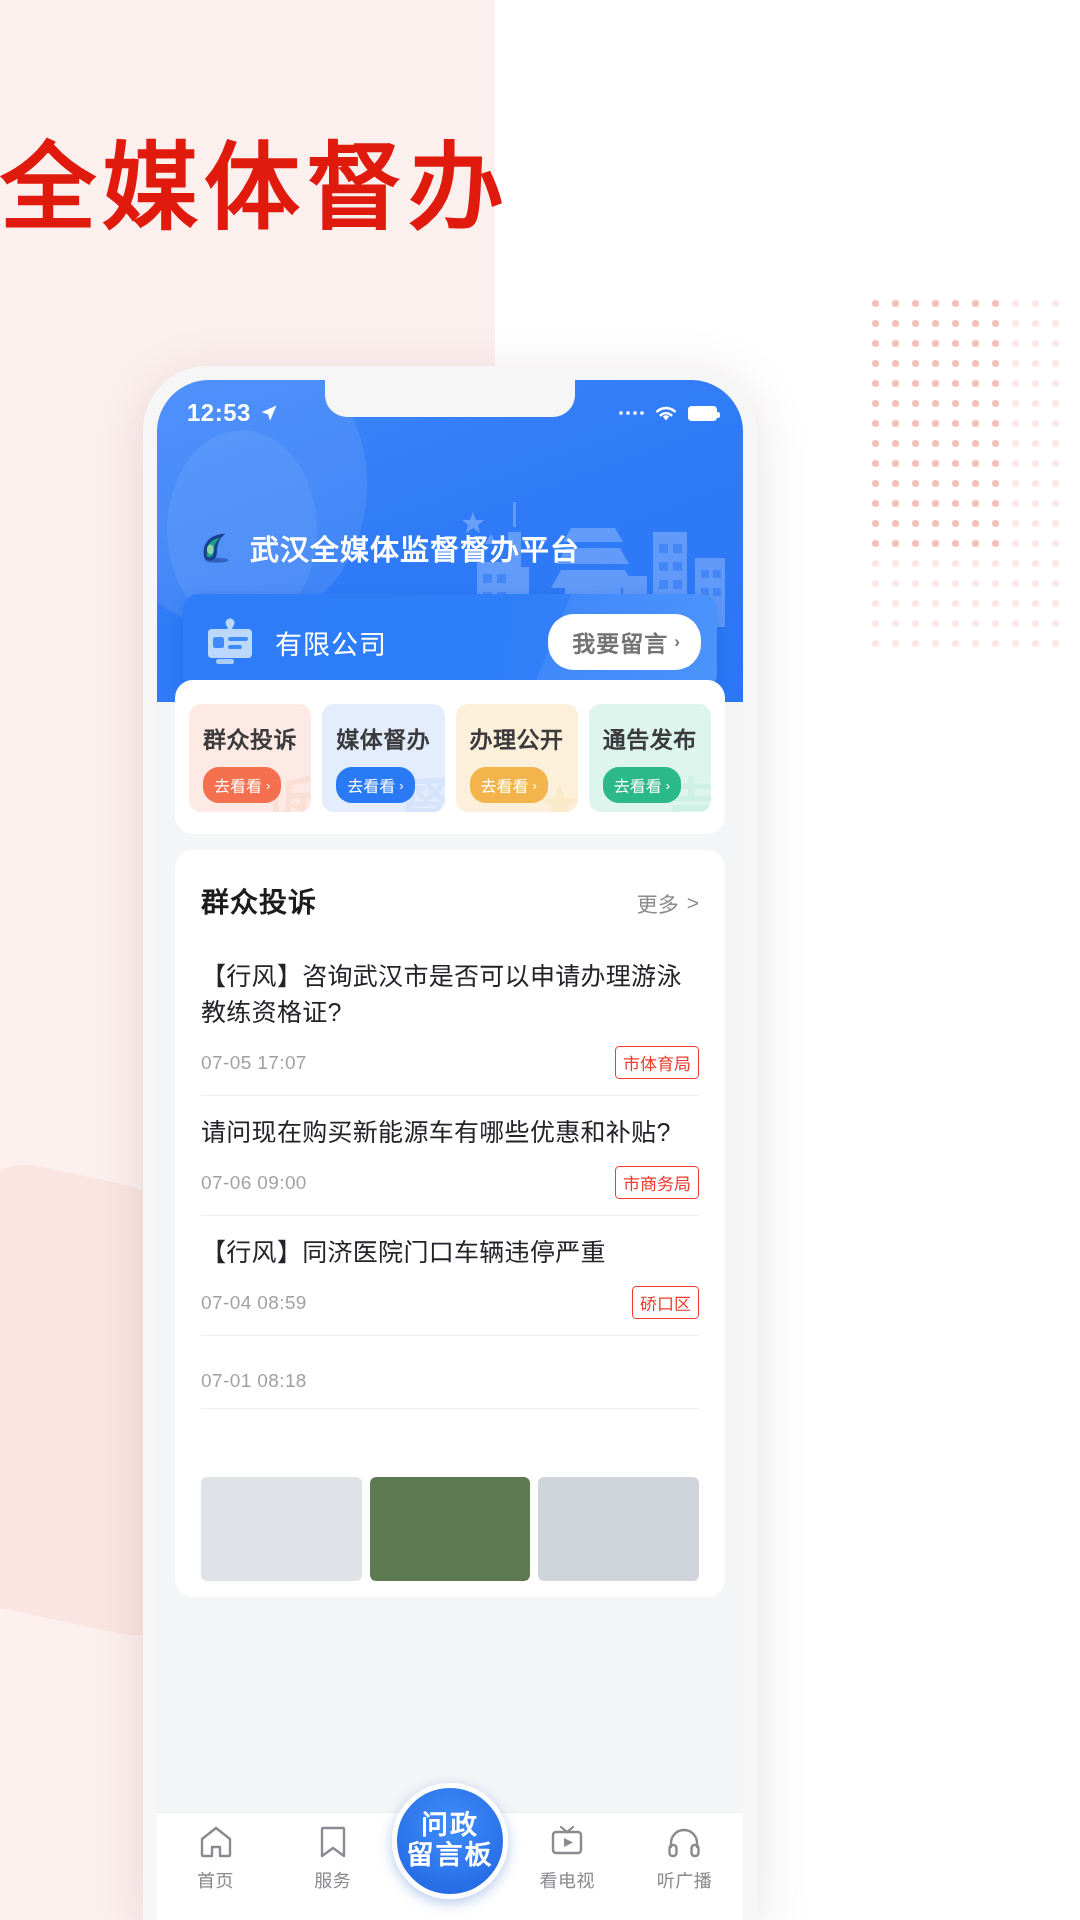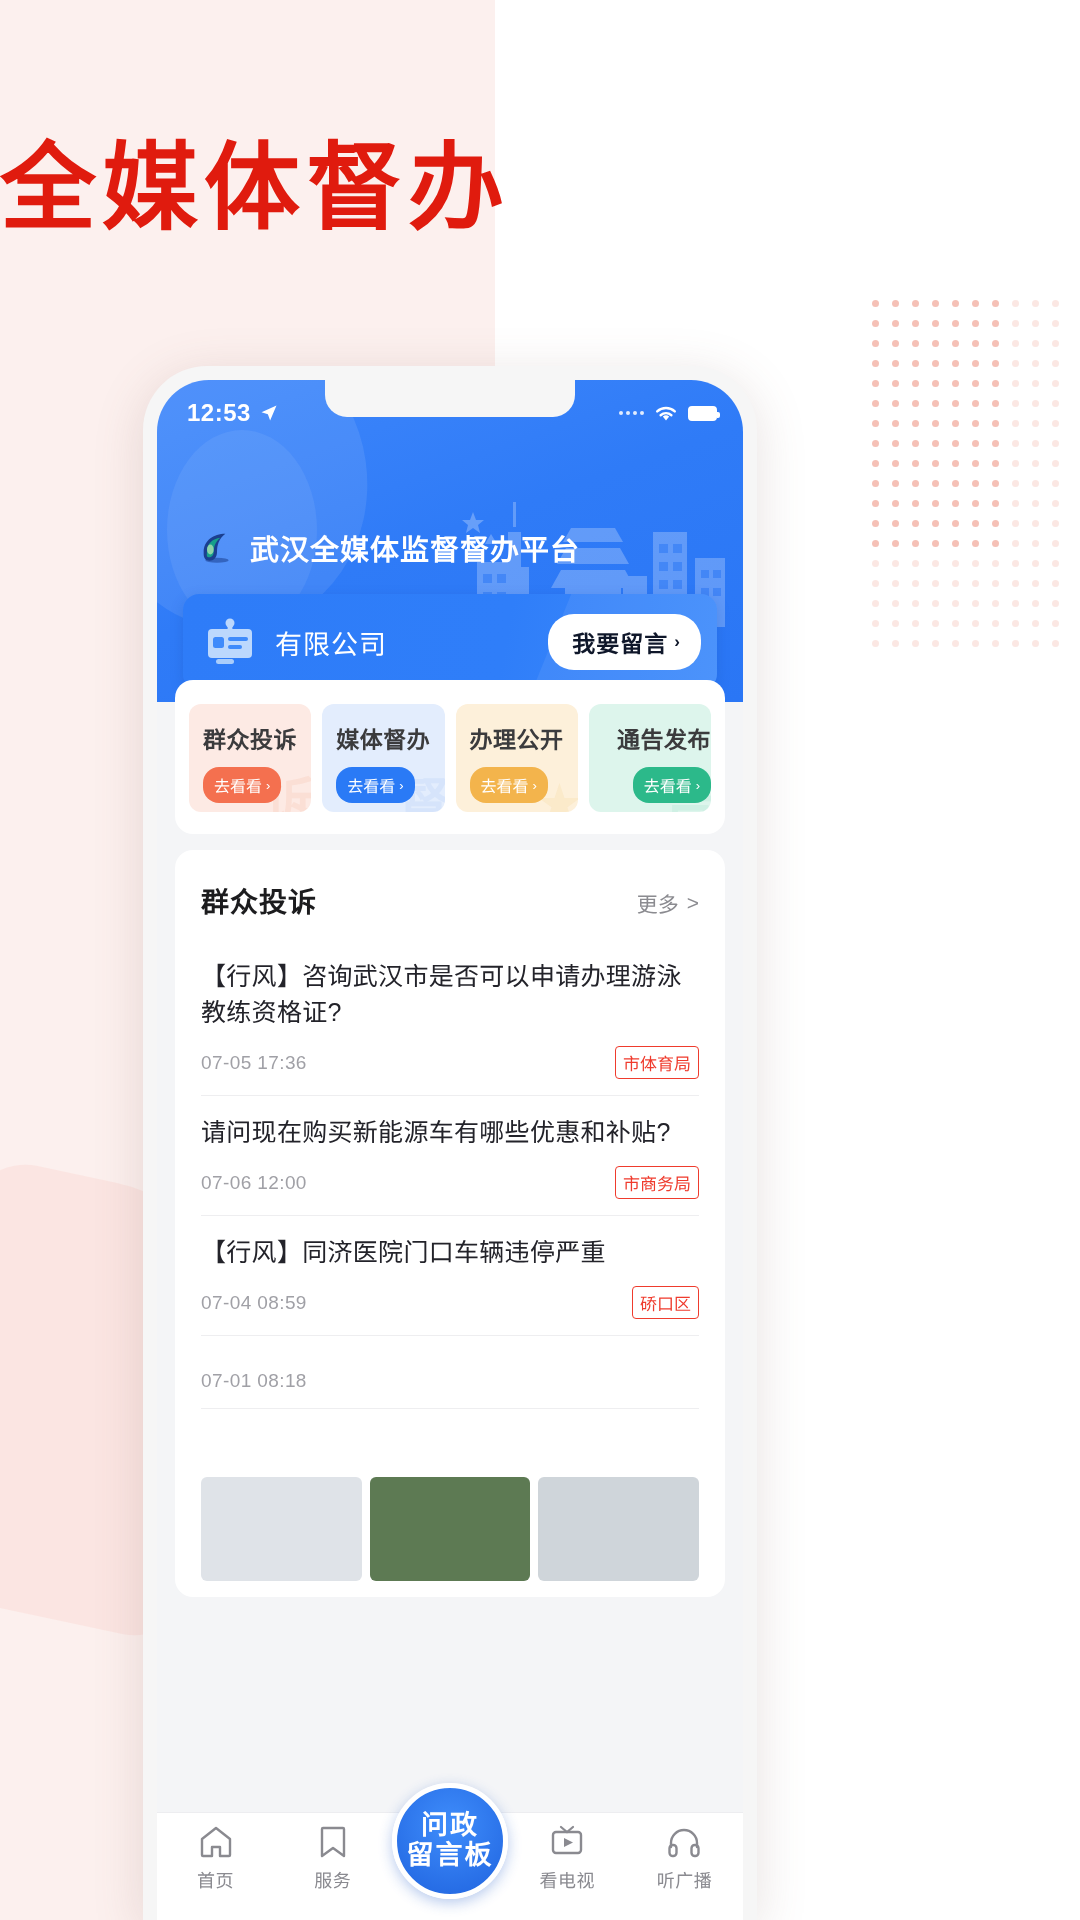--- a/index.html
+++ b/index.html
@@ -155,21 +155,21 @@
     width:200px; height:160px; background: rgba(255,255,255,.07);
     transform: skewX(-22deg);
   }
   .banner-icon { width: 54px; height: 48px; flex: 0 0 auto; }
   .banner-title {
     color: #fff; font-size: 27px; font-weight: 500;
     margin-left: 18px; letter-spacing: 1px;
   }
   .banner-btn {
     margin-left: auto;
-    background: #fff; color: #0f172a;
+    background: #fff; color: #737373;
     font-size: 23px; font-weight: 700;
     border-radius: 26px;
     padding: 11px 20px 11px 24px;
     display: flex; align-items: center; gap: 6px;
     letter-spacing: 1px;
     position: relative; z-index: 3;
   }
   .banner-btn .chev { font-size: 17px; }
 
   
@@ -576,46 +576,46 @@
             <span class="chev">›</span>
           </div><div class="qc-ghost" style="color: rgb(248, 199, 180);">诉</div></div>
         <div class="qc" style="background: rgb(227, 237, 253);"><div class="qc-title">媒体督办</div><div class="qc-btn" style="background: rgb(42, 122, 246);">
             <span>去看看</span>
             <span class="chev">›</span>
           </div><div class="qc-ghost" style="color: rgb(185, 210, 247);">督</div></div>
         <div class="qc" style="background: rgb(253, 240, 218);"><div class="qc-title">办理公开</div><div class="qc-btn" style="background: rgb(243, 180, 76);">
             <span>去看看</span>
             <span class="chev">›</span>
           </div><div class="qc-ghost" style="color: rgb(247, 220, 166);">★</div></div>
-        <div class="qc" style="background: rgb(221, 245, 236); text-align: right;"><div class="qc-title">通告发布</div><div class="qc-btn" style="background: rgb(44, 185, 138);">
+        <div class="qc" style="background: rgb(221, 245, 236);"><div class="qc-title">通告发布</div><div class="qc-btn" style="background: rgb(44, 185, 138);">
             <span>去看看</span>
             <span class="chev">›</span>
           </div><div class="qc-ghost" style="color: rgb(174, 229, 210);">告</div></div>
       </div>
 
     <div class="list-card">
       <div class="list-head">
         <h3>群众投诉</h3>
         <span class="list-more">
           <span>更多</span>
           <span>&gt;</span>
         </span>
       </div>
       <div id="listitems">
           <div class="li">
             <div class="li-title">【行风】咨询武汉市是否可以申请办理游泳教练资格证?</div>
             <div class="li-meta">
-              <span class="li-date">07-05 17:36</span>
+              <span class="li-date">07-05 17:07</span>
               <span class="li-badge">市体育局</span>
             </div>
           </div>
           <div class="li">
             <div class="li-title">请问现在购买新能源车有哪些优惠和补贴?</div>
             <div class="li-meta">
-              <span class="li-date">07-06 12:00</span>
+              <span class="li-date">07-06 09:00</span>
               <span class="li-badge">市商务局</span>
             </div>
           </div>
           <div class="li">
             <div class="li-title">【行风】同济医院门口车辆违停严重</div>
             <div class="li-meta">
               <span class="li-date">07-04 08:59</span>
               <span class="li-badge">硚口区</span>
             </div>
           </div>

